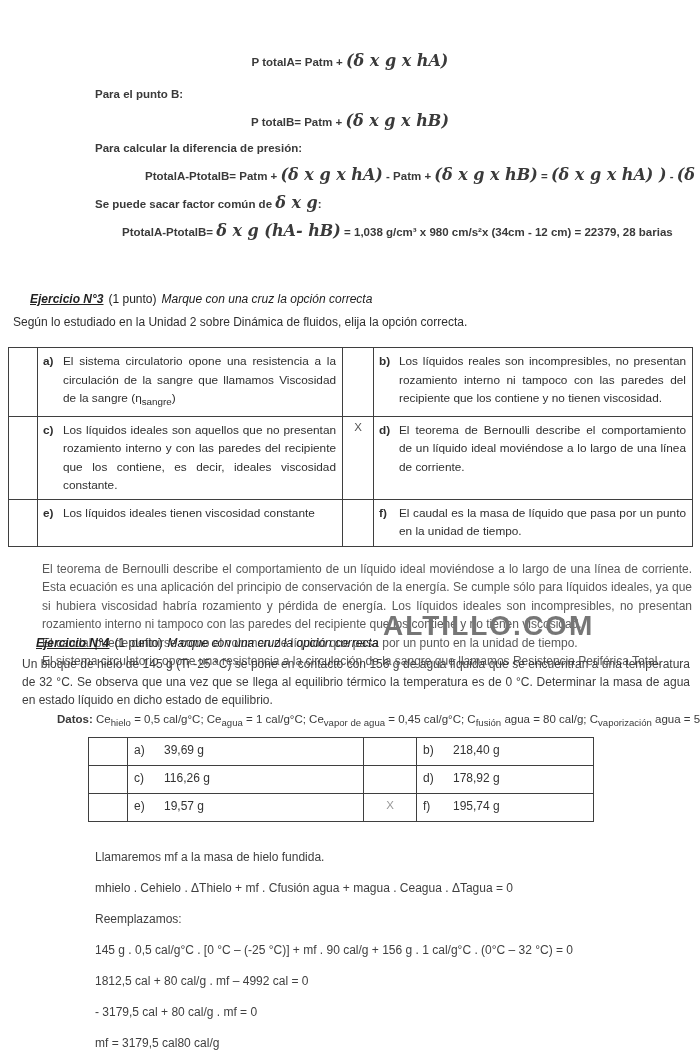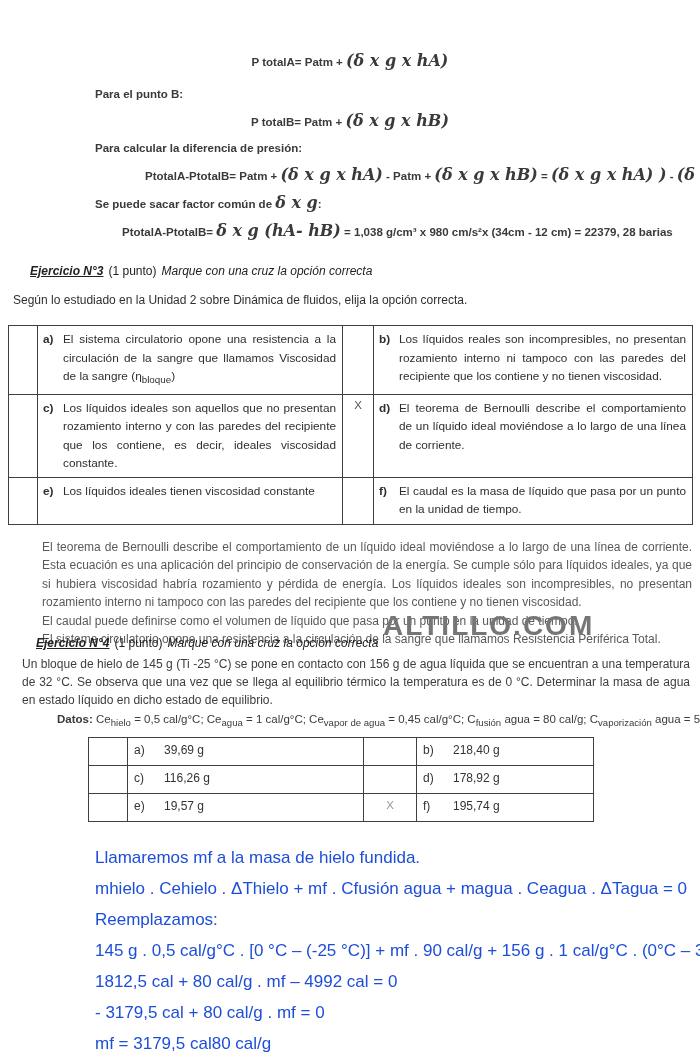--- a/index.html
+++ b/index.html
@@ -13,22 +13,22 @@
   .f-line{font-weight:700;font-size:11.5px;line-height:17px;margin-bottom:9px;color:#3a3a3a;white-space:nowrap;}
   .f-line.center{text-align:center;}
   .f-line:nth-child(2){margin-top:15px;}
   .seg-m{font-family:"DejaVu Serif",serif;font-style:italic;font-weight:600;font-size:16px;}
   
   .ex-head{font-size:12px;color:#222;line-height:15px;}
   .ex-title{font-weight:700;font-style:italic;text-decoration:underline;margin-right:5px;}
   .ex-points{margin-right:5px;}
   .ex-instr{font-style:italic;}
   
-  #ex3{position:absolute;top:264px;left:0;width:700px;}
-  #ex3 .subtitle{font-size:12px;color:#2f2f2f;margin:14px 0 0 13px;line-height:15px;}
+  #ex3{position:absolute;top:292px;left:0;width:700px;}
+  #ex3 .subtitle{font-size:12px;color:#2f2f2f;margin:8px 0 0 13px;line-height:15px;}
   table.t3{border-collapse:collapse;margin:17px 0 0 8px;width:684px;table-layout:fixed;font-size:11.8px;color:#2e2e2e;}
   table.t3 td{border:1px solid #3f3f3f;vertical-align:top;padding:4px 5px;}
   table.t3 tr.r1{height:61px;}
   table.t3 tr.r2{height:62px;}
   table.t3 tr.r3{height:47px;}
   .opt{display:flex;}
   .opt .letter{font-weight:700;flex:0 0 20px;line-height:18.5px;}
   .opt .opt-text{flex:1;line-height:18.5px;text-align:justify;padding-right:1px;}
   td.c-mark{text-align:center;font-size:11.5px;color:#555;}
   .explanation{margin:13px 8px 0 42px;font-size:12px;line-height:18.5px;color:#595959;text-align:justify;}
@@ -43,21 +43,21 @@
   #ex4 .ex-head{padding-left:36px;}
   #ex4 .problem{margin:4px 10px 0 22px;font-size:12px;line-height:18px;color:#3d3d3d;text-align:justify;}
   #ex4 .datos{margin:2px 4px 0 25px;font-size:11.5px;color:#3a3a3a;line-height:16px;white-space:nowrap;}
   #ex4 .datos .lbl{font-weight:700;padding-left:32px;}
   table.t4{border-collapse:collapse;margin:6px 0 0 88px;width:505px;table-layout:fixed;font-size:12px;color:#333;}
   table.t4 td{border:1px solid #3f3f3f;vertical-align:top;padding:5px 6px;}
   table.t4 tr{height:28px;}
   .opt2{display:flex;}
   .opt2 .letter2{flex:0 0 30px;}
   table.t4 td.c-mark{color:#999;font-size:11.5px;}
-  .solution{margin:28px 0 11px 95px;font-size:17px;color:#1d4ed8;}
+  .solution{margin:28px 0 11px 95px;font-size:12px;color:#404040;}
   .solution .s-line{line-height:15px;margin-bottom:16px;white-space:nowrap;}
 </style>
 </head>
 <body>
 
 <div id="formulas-top">
     <div class="f-line center"><span class="seg-b">P totalA= Patm + </span><span class="seg-m">(δ x g x hA)</span></div>
     <div class="f-line" style="padding-left: 95px;"><span class="seg-b">Para el punto B:</span></div>
     <div class="f-line center"><span class="seg-b">P totalB= Patm + </span><span class="seg-m">(δ x g x hB)</span></div>
     <div class="f-line" style="padding-left: 95px;"><span class="seg-b">Para calcular la diferencia de presión:</span></div>
@@ -78,21 +78,21 @@
         <col style="width:305px">
         <col style="width:31px">
         <col style="width:319px">
       </colgroup>
     <tbody>
         <tr class="r1">
       <td></td>
       <td>
         <div class="opt">
               <span class="letter">a)</span>
-              <span class="opt-text">El sistema circulatorio opone una resistencia a la circulación de la sangre que llamamos Viscosidad de la sangre (η<sub>bloque</sub>)</span>
+              <span class="opt-text">El sistema circulatorio opone una resistencia a la circulación de la sangre que llamamos Viscosidad de la sangre (η<sub>sangre</sub>)</span>
             </div>
       </td>
       <td class="c-mark"></td>
       <td>
         <div class="opt">
               <span class="letter">b)</span>
               <span class="opt-text">Los líquidos reales son incompresibles, no presentan rozamiento interno ni tampoco con las paredes del recipiente que los contiene y no tienen viscosidad.</span>
             </div>
       </td>
     </tr>

